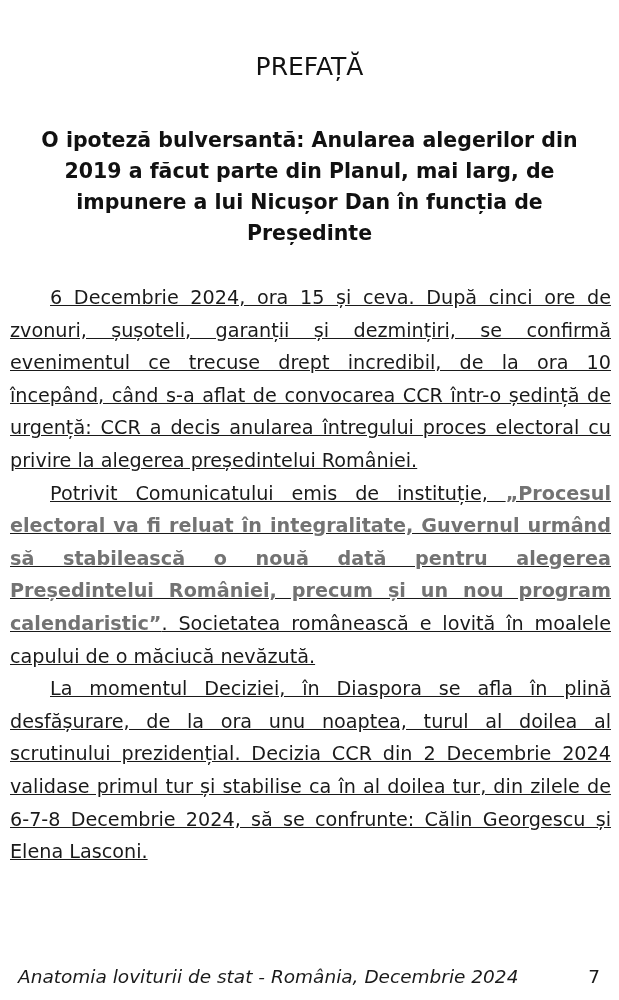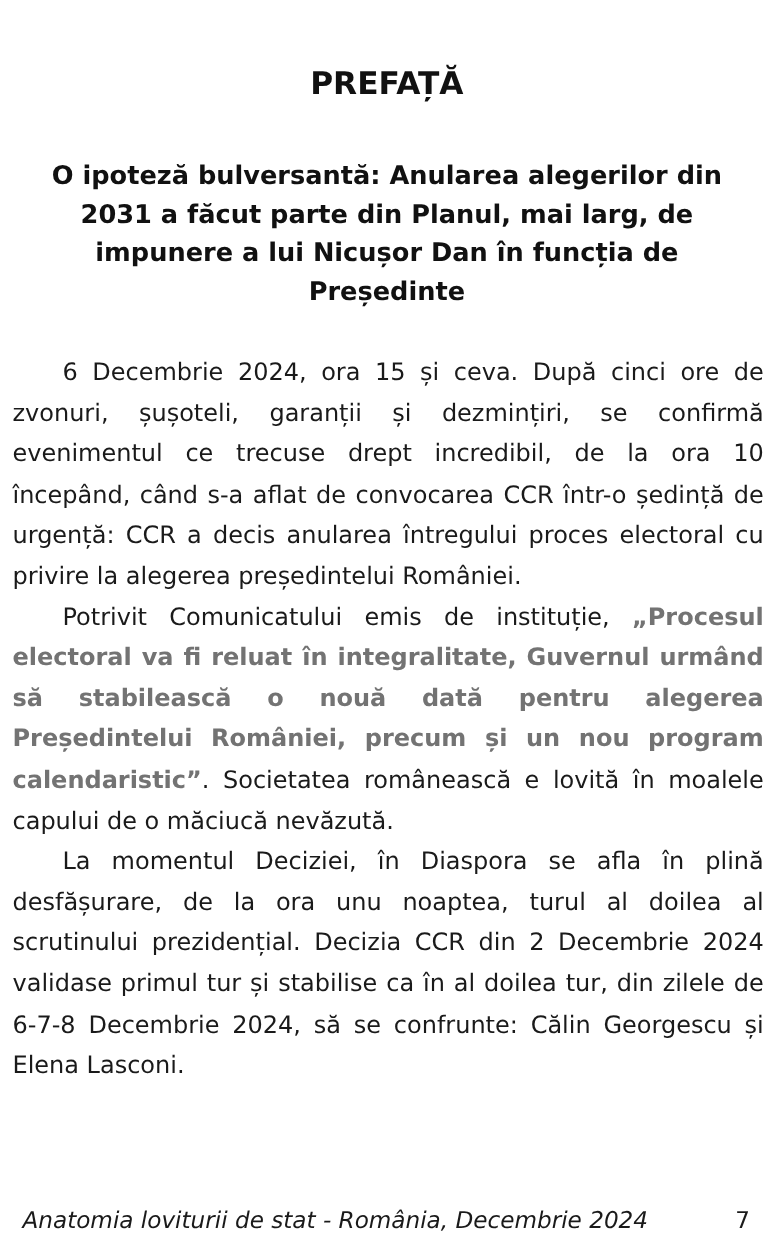--- a/index.html
+++ b/index.html
@@ -1,36 +1,36 @@
 <!DOCTYPE html>
 <html><head>
 <meta charset="utf-8">
 <style>
   html, body { margin: 0; padding: 0; background: #ffffff; }
   body { width: 619px; height: 1000px; overflow: hidden; position: relative;
          font-family: "DejaVu Sans", "Liberation Sans", sans-serif; color: #1a1a1a; }
   .page { position: absolute; left: 0; top: 0; width: 619px; height: 1000px; }
   .title { position: absolute; top: 52px; left: 0; width: 619px; text-align: center;
-           font-size: 25px; font-weight: bold; letter-spacing: 0px; color: #111; }
+           font-size: 25px; font-weight: normal; letter-spacing: 0px; color: #111; }
   .subtitle { position: absolute; top: 125px; left: 40px; width: 539px; text-align: center;
               font-size: 20.5px; font-weight: bold; line-height: 31px; color: #111; }
   .body { position: absolute; top: 282px; left: 10px; width: 601px;
-          font-size: 19.2px; line-height: 32.6px; text-align: justify; color: #1a1a1a; }
+          font-size: 19.2px; line-height: 32.6px; text-align: justify; color: #1a1a1a; text-decoration: underline; }
   .body p { margin: 0; text-indent: 40px; }
   .body b { font-weight: bold; color: #737373; }
   .footer { position: absolute; top: 966px; left: 18px; width: 582px; font-size: 18.5px; color: #1a1a1a; }
   .footer .book { font-style: italic; }
   .footer .num { position: absolute; right: 0; top: 0; }
 </style>
 </head>
 <body>
 
 <div class="page">
   <div class="title">PREFAȚĂ</div>
-  <div class="subtitle">O ipoteză bulversantă: Anularea alegerilor din 2031 a făcut parte din Planul, mai larg, de impunere a lui Nicușor Dan în funcția de Președinte</div>
+  <div class="subtitle">O ipoteză bulversantă: Anularea alegerilor din 2019 a făcut parte din Planul, mai larg, de impunere a lui Nicușor Dan în funcția de Președinte</div>
 
   <div class="body">
     <p>6 Decembrie 2024, ora 15 și ceva. După cinci ore de zvonuri, șușoteli, garanții și dezmințiri, se confirmă evenimentul ce trecuse drept incredibil, de la ora 10 începând, când s-a aflat de convocarea CCR într-o ședință de urgență: CCR a decis anularea întregului proces electoral cu privire la alegerea președintelui României.</p>
     <p><span>Potrivit Comunicatului emis de instituție, </span><b>„Procesul electoral va fi reluat în integralitate, Guvernul urmând să stabilească o nouă dată pentru alegerea Președintelui României, precum și un nou program calendaristic”</b><span>. Societatea românească e lovită în moalele capului de o măciucă nevăzută.</span></p>
     <p>La momentul  Deciziei, în Diaspora se afla în plină desfășurare, de la ora unu noaptea, turul al doilea al scrutinului prezidențial. Decizia CCR din 2 Decembrie 2024 validase primul tur și stabilise ca în al doilea tur, din zilele de 6-7-8 Decembrie 2024, să se confrunte: Călin Georgescu și Elena Lasconi.</p>
   </div>
 
   <div class="footer">
     <span class="book">Anatomia loviturii de stat - România, Decembrie 2024</span>
     <span class="num">7</span>

